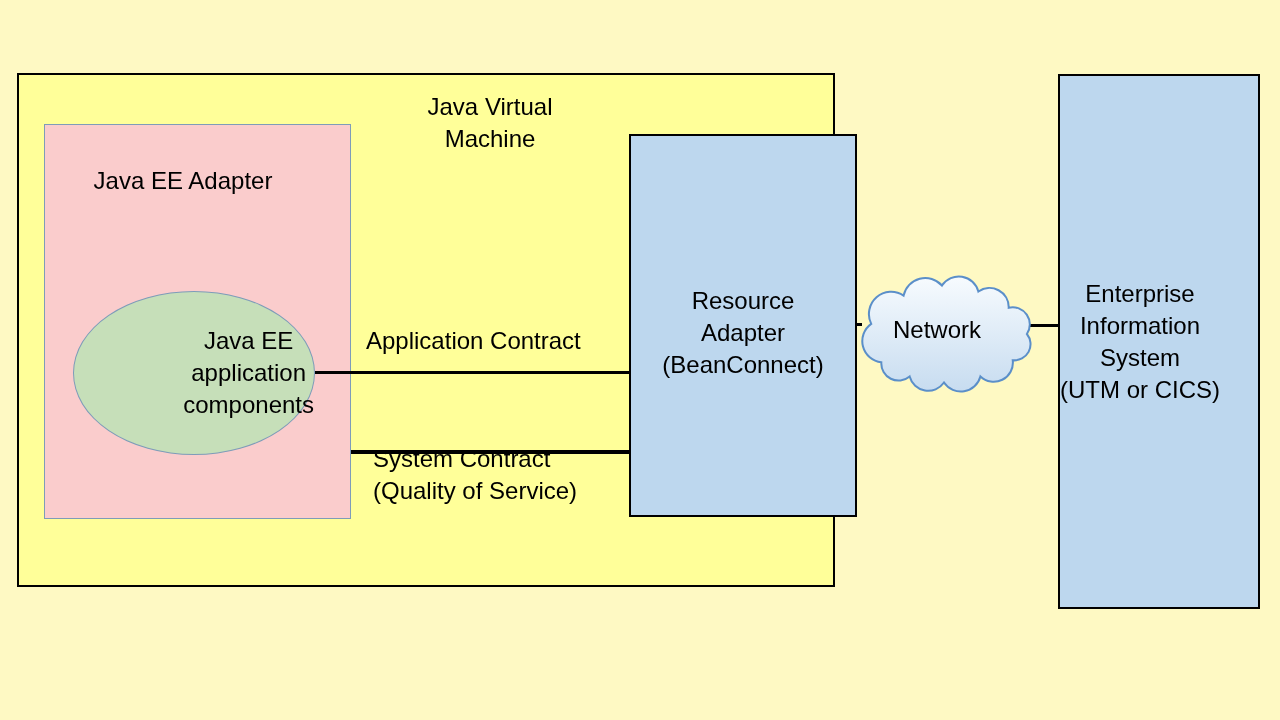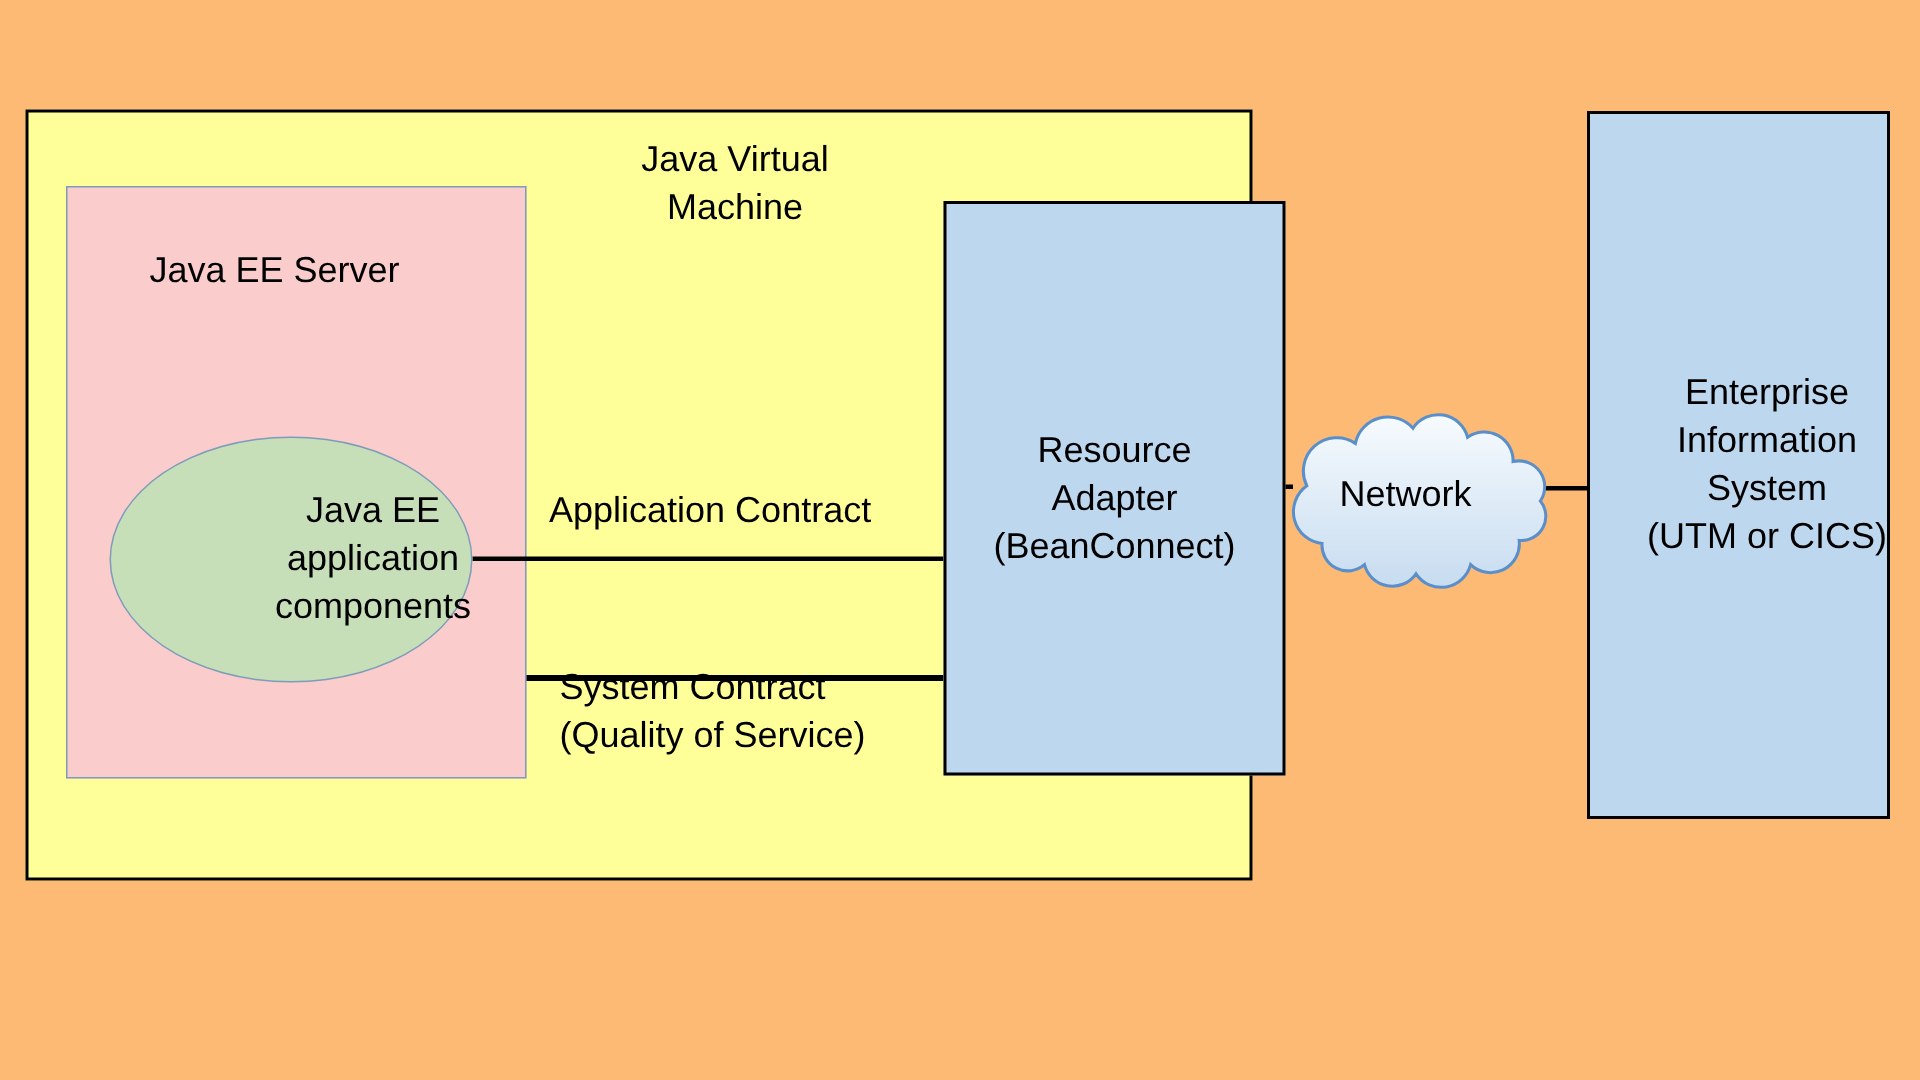--- a/index.html
+++ b/index.html
@@ -7,21 +7,21 @@
     --pink:#FACCCC;
     --green:#C6DFB9;
     --blue:#BDD7EE;
     --shape-border:#7E9CB9;
     --line:#000000;
     --cloud-stroke:#5B8FC9;
   }
   html,body{margin:0;padding:0;background:#ffffff;}
   body{font-family:"Liberation Sans", sans-serif;color:#000;}
   .canvas{
-    position:relative;width:1280px;height:720px;background:#fdba74;overflow:hidden;
+    position:relative;width:1280px;height:720px;background:#fef9c3;overflow:hidden;
   }
   .abs{position:absolute;box-sizing:border-box;}
   .txt{
     font-size:24px;line-height:32px;white-space:pre-line;color:#000;
   }
   .center{text-align:center;}
   
   .jvm-box{
     left:17px;top:73px;width:818px;height:514px;
     background:var(--yellow);border:2px solid var(--line);
@@ -42,23 +42,23 @@
   }
   
   .ra-box{
     left:629px;top:134px;width:228px;height:383px;
     background:var(--blue);border:2px solid var(--line);
     display:flex;align-items:center;justify-content:center;
   }
   .ra-box .txt{margin-top:14px;}
   
   .eis-box{
-    left:1058px;top:74px;width:202px;height:472px;
+    left:1058px;top:74px;width:202px;height:535px;
     background:var(--blue);border:2px solid var(--line);
-    display:flex;align-items:center;justify-content:flex-end;
+    display:flex;align-items:center;justify-content:flex-start;
   }
   
   .line{background:var(--line);}
   .app-line{left:315px;top:371px;width:314px;height:3px;}
   .sys-line{left:351px;top:450px;width:278px;height:4px;}
   .ra-cloud-line{left:824px;top:323px;width:38px;height:3px;}
   .cloud-eis-line{left:1028px;top:324px;width:30px;height:3px;}
   
   .app-label{left:366px;top:325px;}
   .sys-label{left:373px;top:443px;}
@@ -70,21 +70,21 @@
 </head>
 <body>
 
 <div class="canvas">
 
   <div class="abs jvm-box"></div>
   <div class="abs txt center jvm-title">Java Virtual
 Machine</div>
 
   <div class="abs server-box"></div>
-  <div class="abs txt center server-title">Java EE Server</div>
+  <div class="abs txt center server-title">Java EE Adapter</div>
 
   <div class="abs line app-line"></div>
   <div class="abs line sys-line"></div>
   <div class="abs line ra-cloud-line"></div>
   <div class="abs line cloud-eis-line"></div>
 
   <div class="abs components-ellipse">
     <div class="txt center">Java EE
 application
 components</div>

